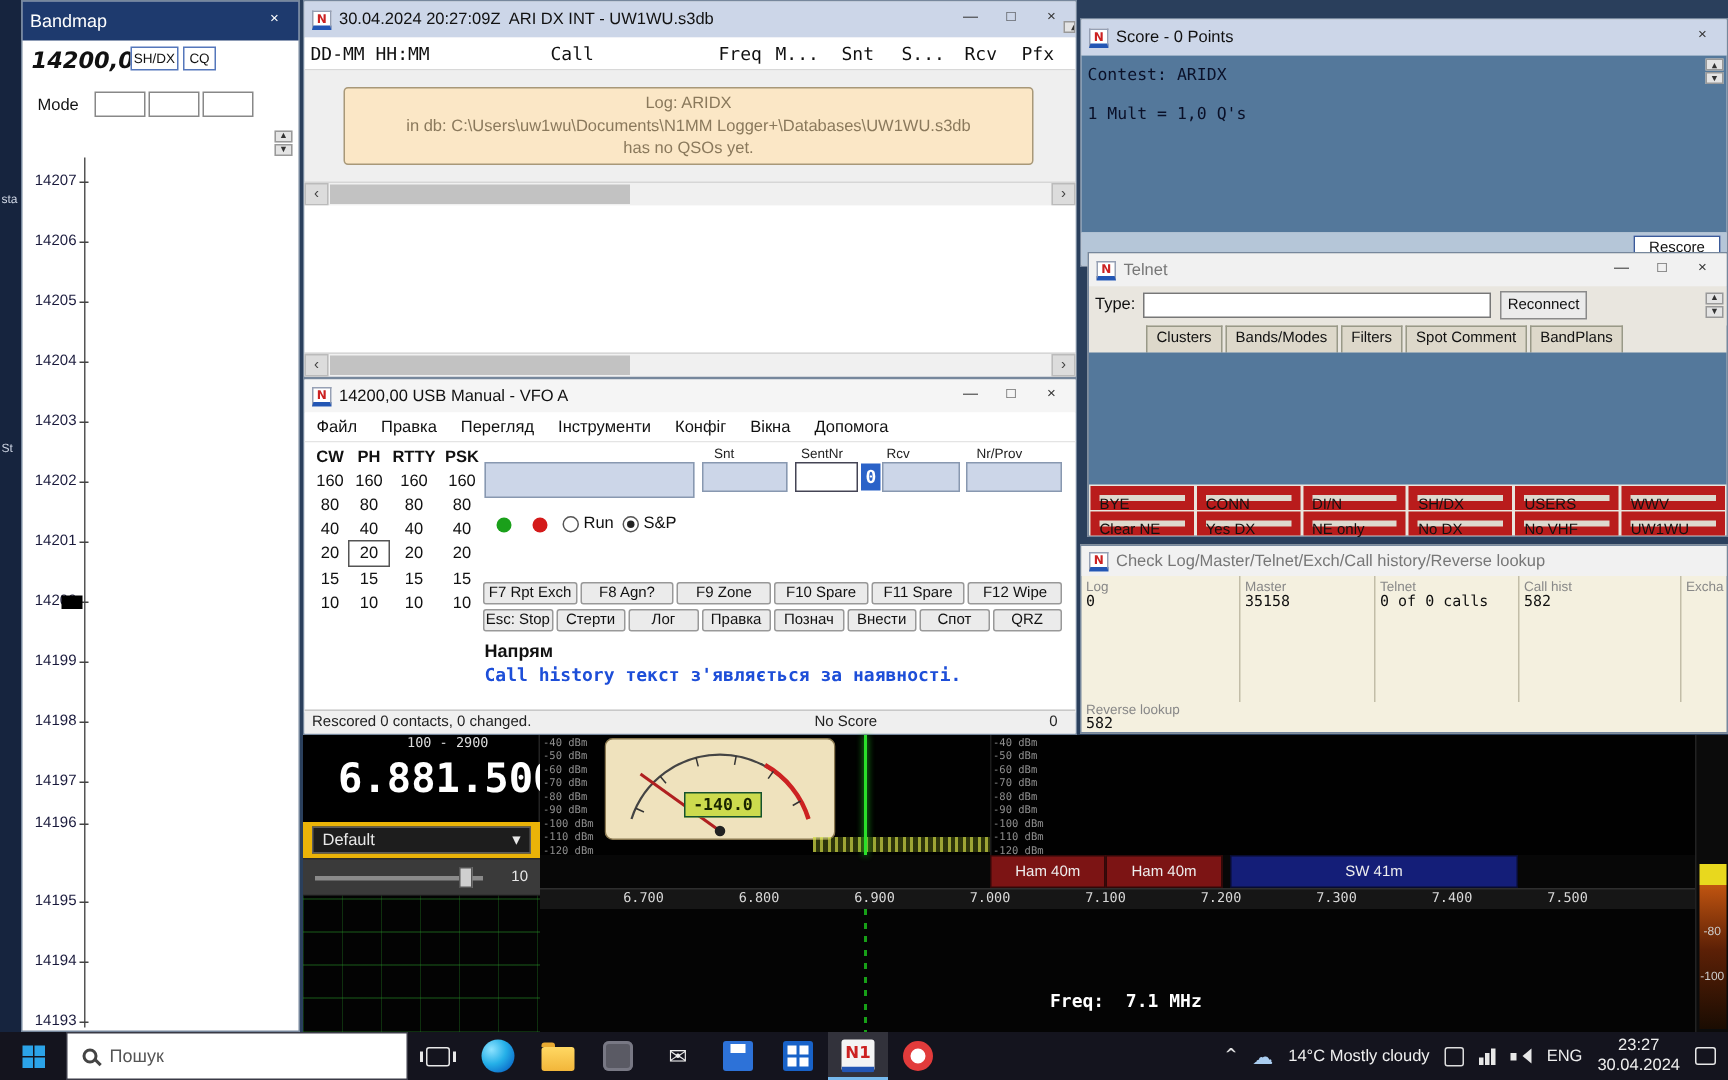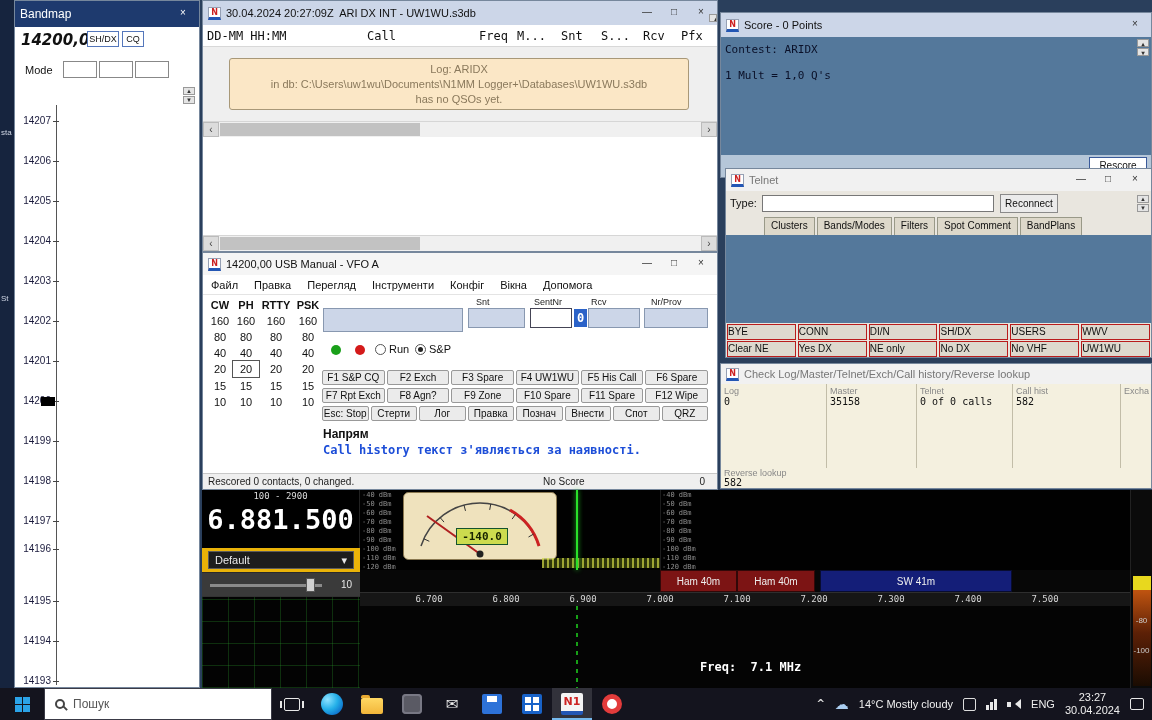--- a/index.html
+++ b/index.html
@@ -59,21 +59,21 @@
   #telnetwin { left:725px; top:168px; width:427px; height:190px; background:#e9e6df; }
   #telnetwin .tbar { height:22px; background:#f1f1f1; color:#777; }
   .tn-typerow { position:absolute; left:0; top:22px; width:425px; height:26px; background:#e9e6df; }
   .tn-typelabel { position:absolute; left:4px; top:6px; color:#111; }
   .tn-input { position:absolute; left:36px; top:4px; width:232px; height:17px; background:#fff; border:1px solid #777; }
   .tn-reconnect { position:absolute; left:274px; top:3px; width:58px; height:19px; font-size:10px; line-height:17px; }
   .tn-tabs { position:absolute; left:38px; top:48px; height:18px; display:flex; gap:2px; }
   .tn-tab { background:#ddd8ca; border:1px solid #998; border-bottom:none; font-size:10px; padding:2px 6px 0 6px; white-space:nowrap; }
   .tn-body { position:absolute; left:0; top:66px; width:425px; height:88px; background:#54789b; }
   .tn-btnrow { position:absolute; left:0; width:425px; height:16px; display:flex; }
-  .tn-btn { flex:1; margin:0 1px; font-size:10px; line-height:14px; background:#ded9ce; border:1px solid #b91c1c; }
+  .tn-btn { flex:1; margin:0 1px; font-size:10px; line-height:14px; background:#ded9ce; border:6px solid #b91c1c; }
 
   
   #checkwin { left:720px; top:363px; width:432px; height:126px; background:#f4f0df; }
   #checkwin .tbar { height:20px; background:#f1f1f1; color:#777; }
   .chk-body { position:absolute; left:0; top:20px; width:430px; height:84px; display:flex; }
   .chk-col { border-right:1px solid #c2bda8; padding:2px 0 0 3px; }
   .chk-col .lb { font-size:9px; color:#888; }
   .chk-col .vl { font-family:"DejaVu Sans Mono",monospace; font-size:10px; color:#111; }
   .chk-bottom { position:absolute; left:0; top:104px; width:430px; height:20px; padding:1px 0 0 3px; }
   .chk-bottom .lb { font-size:9px; color:#888; line-height:9px; }
@@ -101,21 +101,21 @@
   .radio.sel::after { content:""; position:absolute; left:2px; top:2px; width:5px; height:5px; border-radius:50%; background:#222; }
   .fkrow { position:absolute; left:118px; width:388px; height:17px; display:flex; }
   .fk { flex:1; margin:1px; background:#ebebeb; border:1px solid #999; border-radius:2px; font-size:10px; line-height:13px; text-align:center; overflow:hidden; white-space:nowrap; }
   .e-direction { position:absolute; left:120px; top:132px; font-weight:bold; font-size:12px; }
   .e-note { position:absolute; left:120px; top:148px; color:#1d4ed8; font:bold 12px "DejaVu Sans Mono",monospace; }
   .estatus { position:absolute; left:0; bottom:0; width:514px; height:16px; background:#efefef; border-top:1px solid #c8c8c8; font-size:10px; color:#222; }
   .s-left { position:absolute; left:5px; top:2px; } .s-center { position:absolute; left:340px; top:2px; } .s-right { position:absolute; right:12px; top:2px; }
 
   
   #sdr { position:absolute; left:202px; top:490px; width:950px; height:198px; background:#000; }
-  .sdr-left { position:absolute; left:0; top:0; width:158px; height:182px; background:#000; border-right:1px solid #222; }
+  .sdr-left { position:absolute; left:0; top:0; width:158px; height:182px; background:#000; border-right:1px solid #222;padding-left:18px; }
   .filter-range { position:absolute; top:1px; width:100%; text-align:center; font-size:9px; color:#ddd; font-family:"DejaVu Sans Mono",monospace; }
   .freq-big { position:absolute; top:11px; width:100%; text-align:center; font:bold 27px/38px "DejaVu Sans Mono",monospace; color:#fff; }
   .profile-row { position:absolute; top:58px; left:0; width:158px; height:24px; background:#eab308; }
   .profile-dd { position:absolute; left:6px; top:3px; width:146px; height:18px; background:#1d1d1d; border:1px solid #5c5c5c; color:#e8e8e8; font-size:11px; line-height:16px; padding:0 6px; display:flex; }
   .profile-dd .cap { flex:1; }
   .slider-row { position:absolute; top:82px; left:0; width:158px; height:24px; background:#3a3a3a; border-top:1px solid #2a2a2a; }
   .sl-track { position:absolute; left:8px; top:11px; width:112px; height:3px; background:#8a8a8a; }
   .sl-thumb { position:absolute; left:104px; top:5px; width:9px; height:14px; background:#cfcfcf; border:1px solid #555; }
   .sl-val { position:absolute; right:8px; top:6px; color:#e8e8e8; font-size:10px; }
   .scope { position:absolute; left:0; top:106px; width:158px; height:92px; background:#030303; border-top:1px solid #333;
@@ -417,28 +417,20 @@
     <span class="led green" style="left:128px;"></span>
     <span class="led red" style="left:152px;"></span>
     <span class="radio-wrap" style="left:172px;">
       <span class="radio"></span>
       <span>Run</span>
     </span>
     <span class="radio-wrap" style="left:212px;">
       <span class="radio sel"></span>
       <span>S&amp;P</span>
     </span>
-    <div class="fkrow" style="top:74px;">
-      <span class="fk">F1 S&amp;P CQ</span>
-      <span class="fk">F2 Exch</span>
-      <span class="fk">F3 Spare</span>
-      <span class="fk">F4 UW1WU</span>
-      <span class="fk">F5 His Call</span>
-      <span class="fk">F6 Spare</span>
-    </div>
     <div class="fkrow" style="top:92px;">
       <span class="fk">F7 Rpt Exch</span>
       <span class="fk">F8 Agn?</span>
       <span class="fk">F9 Zone</span>
       <span class="fk">F10 Spare</span>
       <span class="fk">F11 Spare</span>
       <span class="fk">F12 Wipe</span>
     </div>
     <div class="fkrow" style="top:110px;">
       <span class="fk">Esc: Stop</span>

